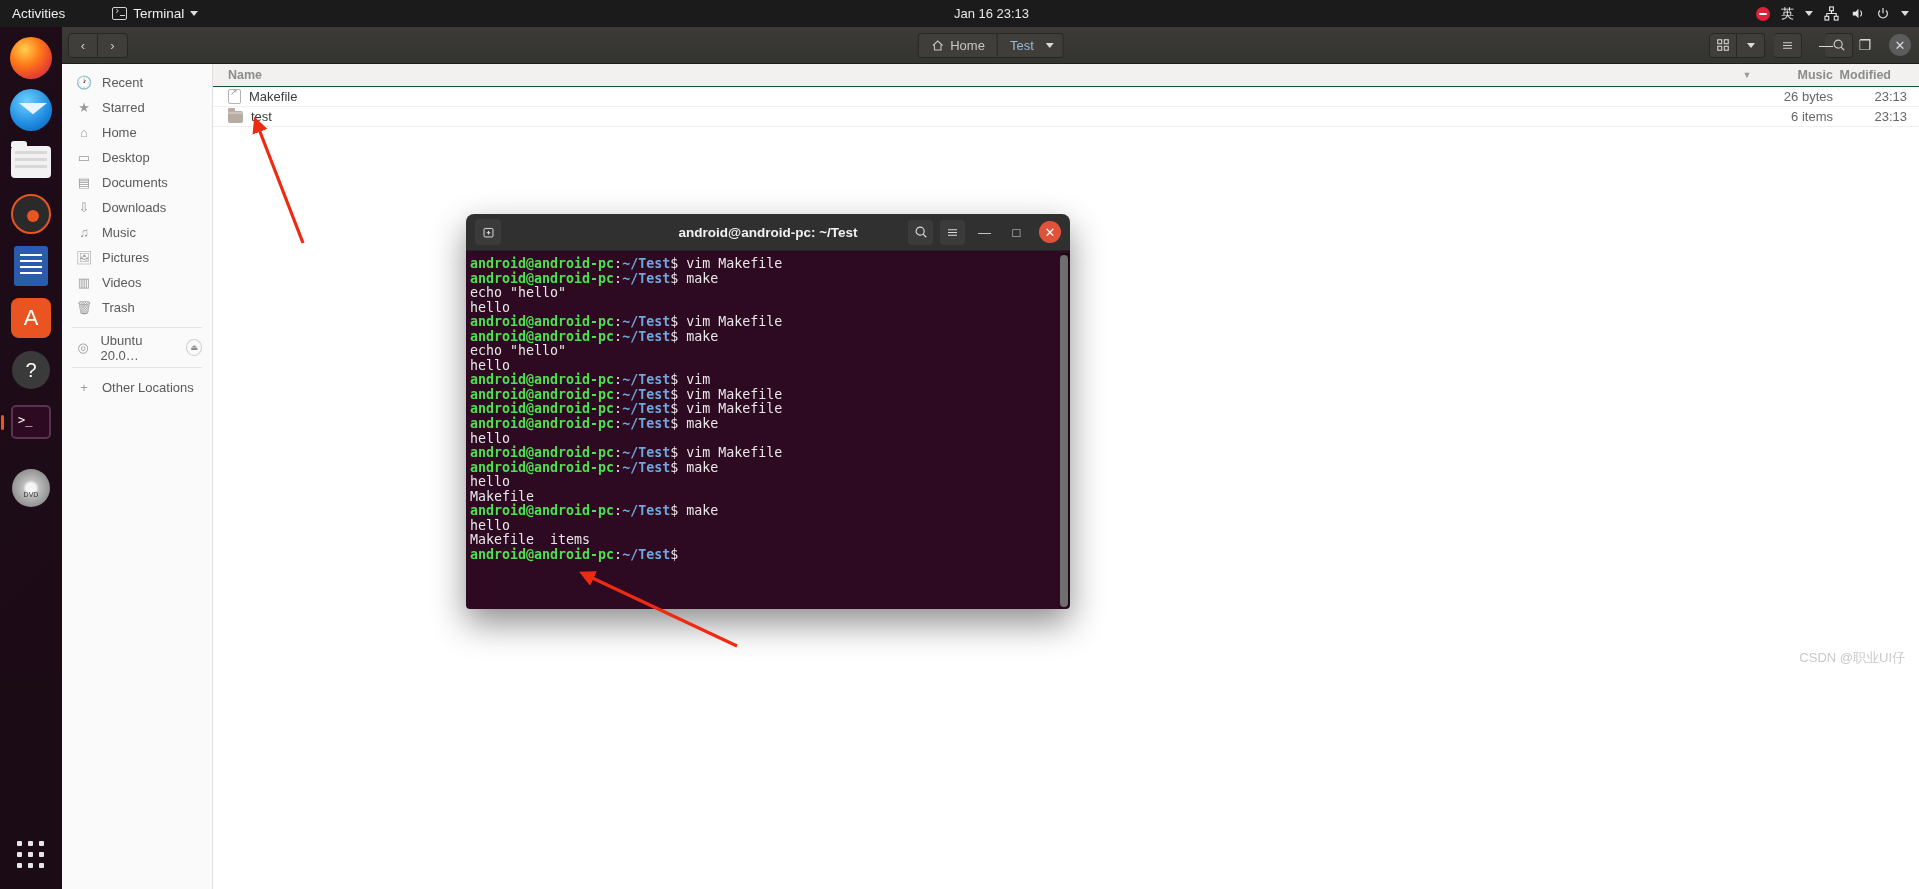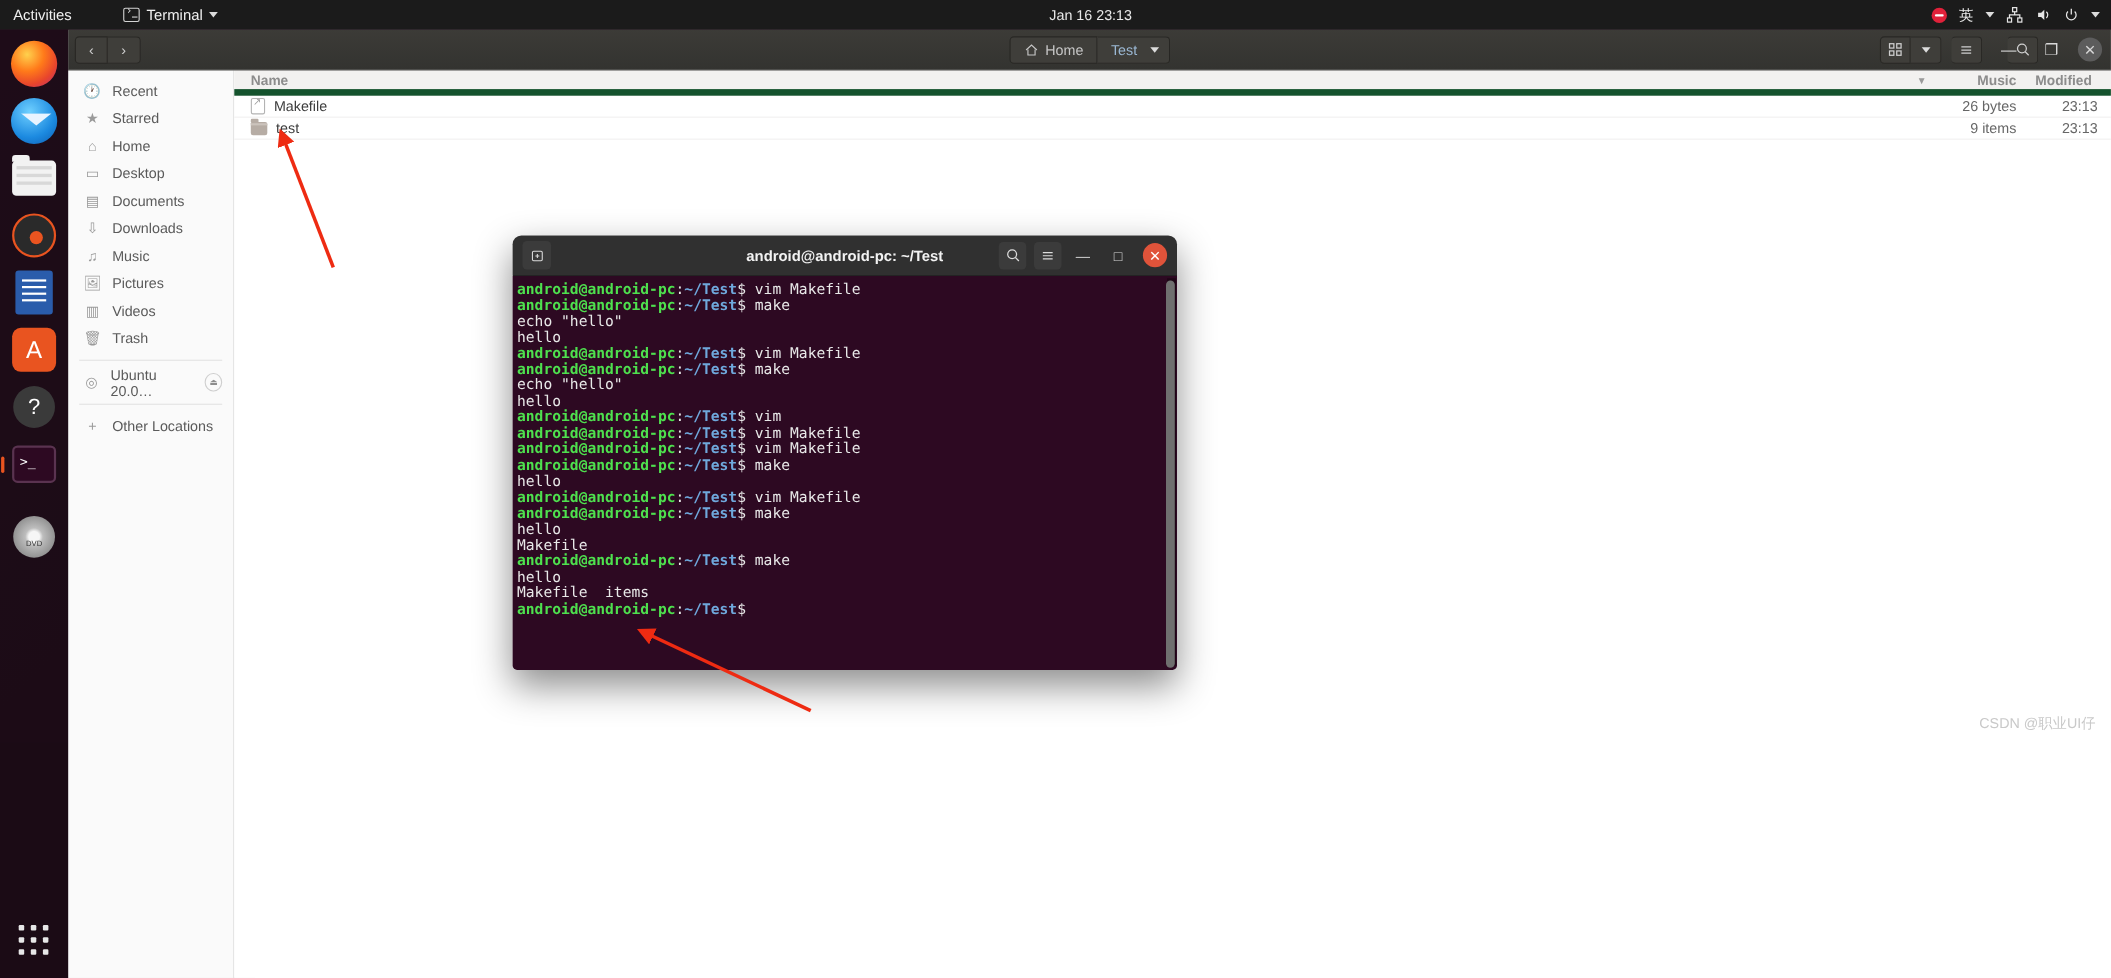--- a/index.html
+++ b/index.html
@@ -107,26 +107,26 @@
   .na-side { width:151px; background:#fafafa; border-right:1px solid #e0e0e0; padding-top:6px; }
   .side-item { height:25px; display:flex; align-items:center; gap:10px; padding-left:14px;
                color:#5a5a5a; font-size:13px; }
   .side-item .si-ic { width:16px; text-align:center; font-size:13px; color:#9a9a9a; }
   .side-sep { height:1px; background:#e3e3e3; margin:7px 10px; }
   .side-item .eject { margin-left:auto; margin-right:10px; width:17px;height:17px;border-radius:50%;
                       border:1px solid #cfcfcf; font-size:8px; color:#8d8d8d;
                       display:flex;align-items:center;justify-content:center; }
 
   .na-main { flex:1; background:#ffffff; }
-  .lv-head { height:23px; background:#f2f1f0; border-bottom:6px solid #14532d;
+  .lv-head { height:23px; background:#f2f1f0; border-bottom:1px solid #14532d;
              display:flex; align-items:center; font-size:12.5px; color:#8c8c8c; font-weight:bold; }
   .lv-col-name { flex:1; padding-left:15px; }
   .lv-sorticon { width:28px; text-align:center; color:#9a9a9a; font-size:9px; }
   .lv-col-size { width:72px; text-align:right; }
-  .lv-col-mod  { width:86px; text-align:center; padding-right:0; }
+  .lv-col-mod  { width:86px; text-align:right; padding-right:28px; }
   .lv-row { height:20px; display:flex; align-items:center; font-size:13px; color:#3b3b3b;
             border-bottom:1px solid #f1f0ef; }
   .lv-name { flex:1; display:flex; align-items:center; gap:8px; padding-left:15px; }
   .ic-file { width:13px;height:15px;border:1.3px solid #b3b3b3; border-radius:2px; position:relative; }
   .ic-file:after{content:"↗";position:absolute;left:1px;top:-3px;font-size:9px;color:#9b9b9b;}
   .ic-folder { width:15px;height:12px;background:#b6aca4; border-radius:1px 2px 2px 2px; position:relative;}
   .ic-folder:before{content:"";position:absolute;left:0;top:-3px;width:7px;height:3px;background:#b6aca4;border-radius:1px 1px 0 0;}
   .ic-folder:after{content:"";position:absolute;left:0;top:1px;width:15px;height:2px;background:#cbc3bc;}
   .lv-spacer { width:28px; }
   .lv-size { width:72px; text-align:right; color:#666; }
@@ -365,21 +365,21 @@
           <div class="lv-spacer"></div>
           <div class="lv-size">26 bytes</div>
           <div class="lv-mod">23:13</div>
         </div>
         <div class="lv-row">
           <div class="lv-name">
             <span class="ic-folder"></span>
             <span>test</span>
           </div>
           <div class="lv-spacer"></div>
-          <div class="lv-size">9 items</div>
+          <div class="lv-size">6 items</div>
           <div class="lv-mod">23:13</div>
         </div>
       </div>
     </div>
   </div>
 
   <div class="term">
     <div class="term-head">
       <div class="term-newtab">
         <svg width="13" height="13" viewBox="0 0 16 16">

